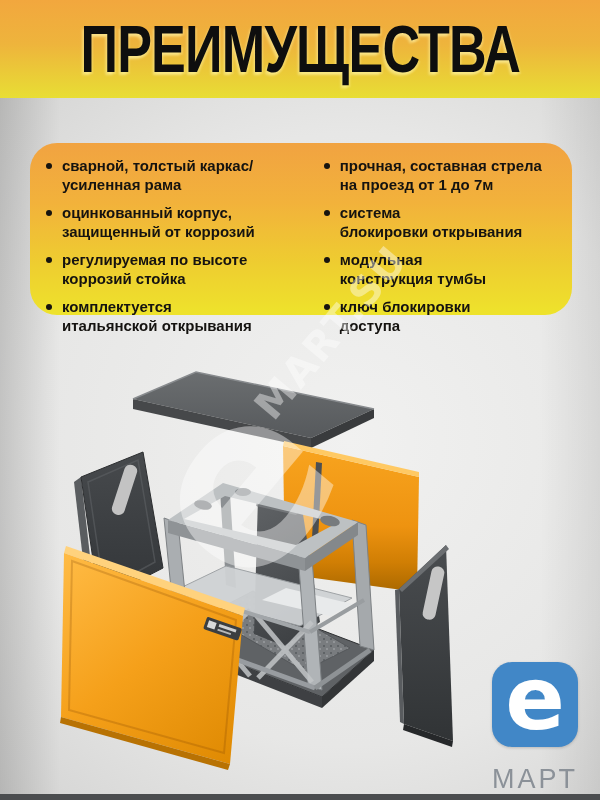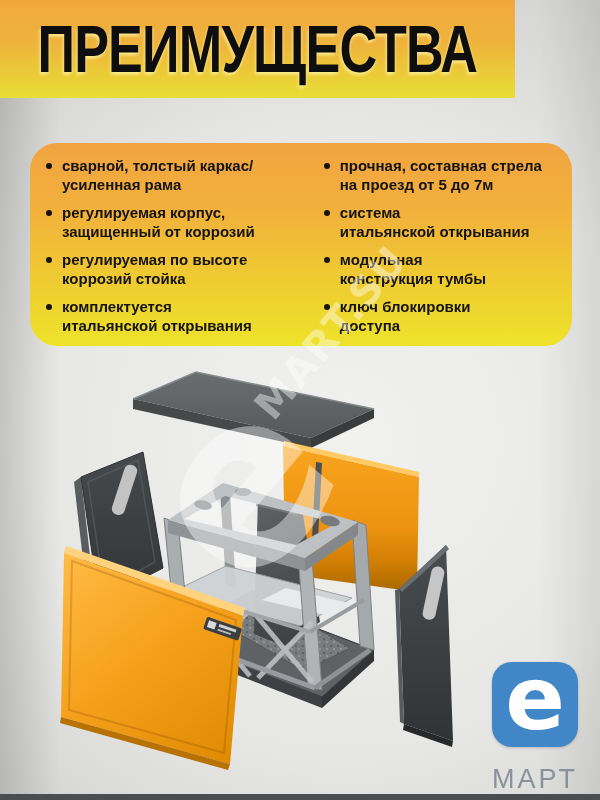--- a/index.html
+++ b/index.html
@@ -10,33 +10,33 @@
   }
   .stage{
     position:relative;width:600px;height:800px;overflow:hidden;
     background:
       linear-gradient(90deg, rgba(0,0,0,.14) 0%, rgba(0,0,0,0) 10%, rgba(0,0,0,0) 90%, rgba(0,0,0,.08) 100%),
       radial-gradient(115% 85% at 58% 55%, #f1f1f0 0%, #e7e7e6 45%, #d2d2d1 75%, #b2b2b1 100%);
   }
 
   
   .banner{
-    position:absolute;left:0;top:0;width:515px;height:98px;
+    position:absolute;left:0;top:0;width:600px;height:98px;
     background:linear-gradient(180deg, var(--banner_top,#f2a73e) 0%, #eeb43c 45%, var(--banner_bottom,#e8de34) 100%);
     display:flex;align-items:center;justify-content:center;
   }
   .banner h1{
     margin:0;font-size:66px;font-weight:800;letter-spacing:-1px;color:#0e0e0e;
     transform:scaleX(0.79);transform-origin:center;white-space:nowrap;
     text-shadow:-2px 3px 3px rgba(255,246,170,.55), 2px 2px 2px rgba(255,246,170,.3);
   }
 
   
   .card{
-    position:absolute;left:30px;top:143px;width:542px;height:203px;box-sizing:border-box;
+    position:absolute;left:30px;top:143px;width:542px;height:172px;box-sizing:border-box;
     border-radius:27px;
     background:linear-gradient(180deg, var(--card_top,#f1a341) 0%, #f2b23b 35%, #eecd30 70%, var(--card_bottom,#eee32b) 100%);
     padding:13px 16px 0 16px;
     display:grid;grid-template-columns:1.05fr 1fr;column-gap:34px;
     z-index:2;
   }
   .card ul{list-style:none;margin:0;padding:0;}
   .card li{
     display:flex;gap:10px;margin-bottom:9px;
     font-size:15px;line-height:19px;font-weight:600;color:#151310;
@@ -88,44 +88,44 @@
 
   <div class="card">
     <ul>
       <li>
           <span class="dot"></span>
           <span class="txt">сварной, толстый каркас/
 усиленная рама</span>
         </li>
       <li>
           <span class="dot"></span>
-          <span class="txt">регулируемая корпус,
+          <span class="txt">оцинкованный корпус,
 защищенный от коррозий</span>
         </li>
       <li>
           <span class="dot"></span>
           <span class="txt">регулируемая по высоте
 коррозий стойка</span>
         </li>
       <li>
           <span class="dot"></span>
           <span class="txt">комплектуется
 итальянской открывания</span>
         </li>
     </ul>
     <ul>
       <li>
           <span class="dot"></span>
           <span class="txt">прочная, составная стрела
-на проезд от 5 до 7м</span>
+на проезд от 1 до 7м</span>
         </li>
       <li>
           <span class="dot"></span>
           <span class="txt">система
-итальянской открывания</span>
+блокировки открывания</span>
         </li>
       <li>
           <span class="dot"></span>
           <span class="txt">модульная
 конструкция тумбы</span>
         </li>
       <li>
           <span class="dot"></span>
           <span class="txt">ключ блокировки
 доступа</span>

